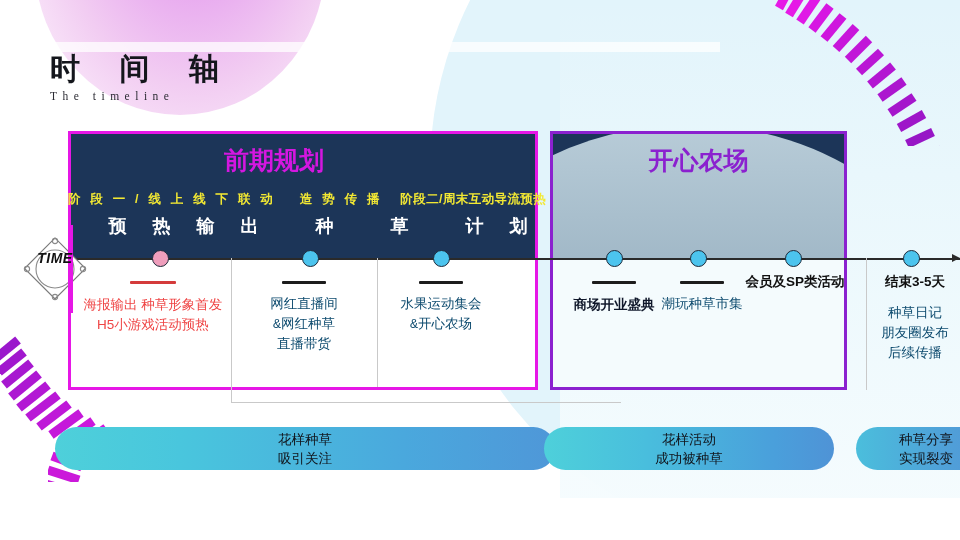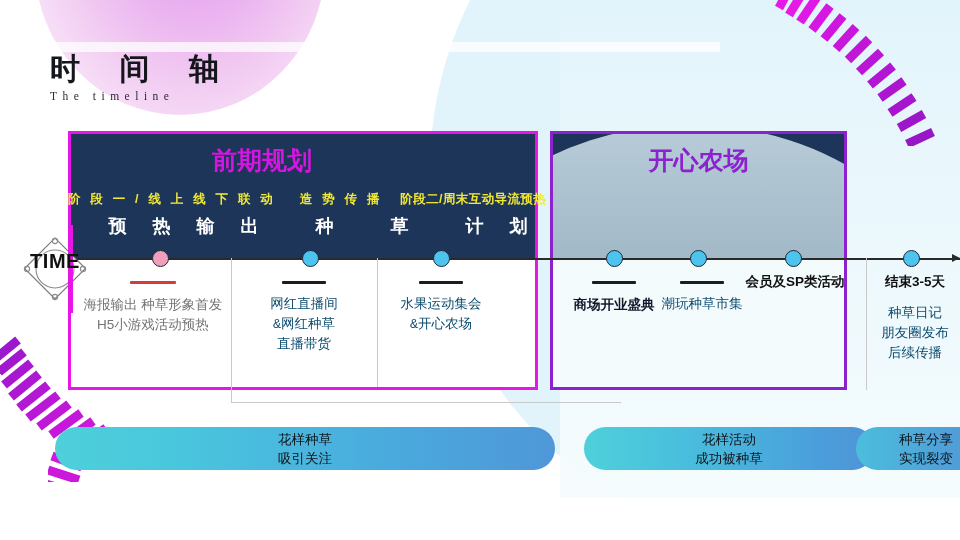--- a/index.html
+++ b/index.html
@@ -76,21 +76,21 @@
   }
   .panel-b-white{
     position:absolute;left:553px;top:258px;width:291px;height:129px;background:#f4fbfd;
   }
 
   .panel-title{
     position:absolute;text-align:center;white-space:nowrap;
     font-family:"Liberation Serif","DejaVu Serif",serif;
     font-size:25px;font-weight:bold;
   }
-  .panel-title.a{left:56px;top:144px;width:412px;color:#d417e0;}
+  .panel-title.a{left:68px;top:144px;width:412px;color:#d417e0;}
   .panel-title.b{left:550px;top:144px;width:297px;color:#8b21cf;}
 
   .sub-yellow{
     position:absolute;left:68px;top:191px;width:470px;text-align:center;
     color:#f2e833;font-size:12.5px;font-weight:bold;white-space:nowrap;
     letter-spacing:.4px;
   }
   .sub-yellow .sp{letter-spacing:3.2px;}
   .sub-white{
     position:absolute;left:68px;top:214px;width:470px;text-align:center;
@@ -112,44 +112,44 @@
     box-sizing:border-box;border:1.6px solid #1f2a3a;
   }
 
   
   .col{position:absolute;text-align:center;}
   .dash{
     margin:0 auto 11px auto;width:44px;height:2.6px;background:#1c1c1c;border-radius:1px;
   }
   .dash.red{background:#d43b3b;width:46px;}
   .col .lines{font-size:13.5px;line-height:20px;white-space:nowrap;}
-  .c-black{color:#737373;}
+  .c-black{color:#ef4444;}
   .c-green{color:#0c4a6e;font-family:Liberation Mono, monospace;}
   .c-red{color:#0f172a;font-weight:bold;}
   .c-bold{font-weight:bold;color:#101010;}
 
   .divider{
     position:absolute;width:1px;background:#c9c9c9;
   }
 
   
   .pill{
     position:absolute;height:43px;border-radius:22px;
     display:flex;align-items:center;justify-content:center;
     color:#11151c;font-size:13.5px;line-height:19px;text-align:center;font-weight:500;
   }
   .pill.p1{left:55px;top:427px;width:500px;background:linear-gradient(90deg,#4ed0da 0%,#49c6dd 25%,#4aa8dd 70%,#4f97d8 100%);}
-  .pill.p2{left:584px;top:427px;width:290px;background:linear-gradient(90deg,#4ed0da 0%,#49bedd 35%,#4a9fdb 80%,#4f93d6 100%);}
+  .pill.p2{left:544px;top:427px;width:290px;background:linear-gradient(90deg,#4ed0da 0%,#49bedd 35%,#4a9fdb 80%,#4f93d6 100%);}
   .pill.p3{left:856px;top:427px;width:140px;background:linear-gradient(90deg,#4bbedc 0%,#4fa2d9 60%,#5394d5 100%);}
 
   
   .time-badge{position:absolute;left:18px;top:232px;width:74px;height:74px;}
   .time-label{
     position:absolute;left:18px;top:250px;width:74px;text-align:center;
-    font-size:20px;font-weight:bold;color:#111;letter-spacing:.5px;
+    font-size:14px;font-weight:bold;color:#111;letter-spacing:.5px;font-style:italic;
   }
   .vbar-magenta{position:absolute;left:68px;top:225px;width:5px;height:88px;background:#e617e6;}
 </style>
 </head>
 <body>
 
 <div id="stage">
 
   <div class="bg-blue-circle"></div>
   <div class="bg-blue-fade"></div>

